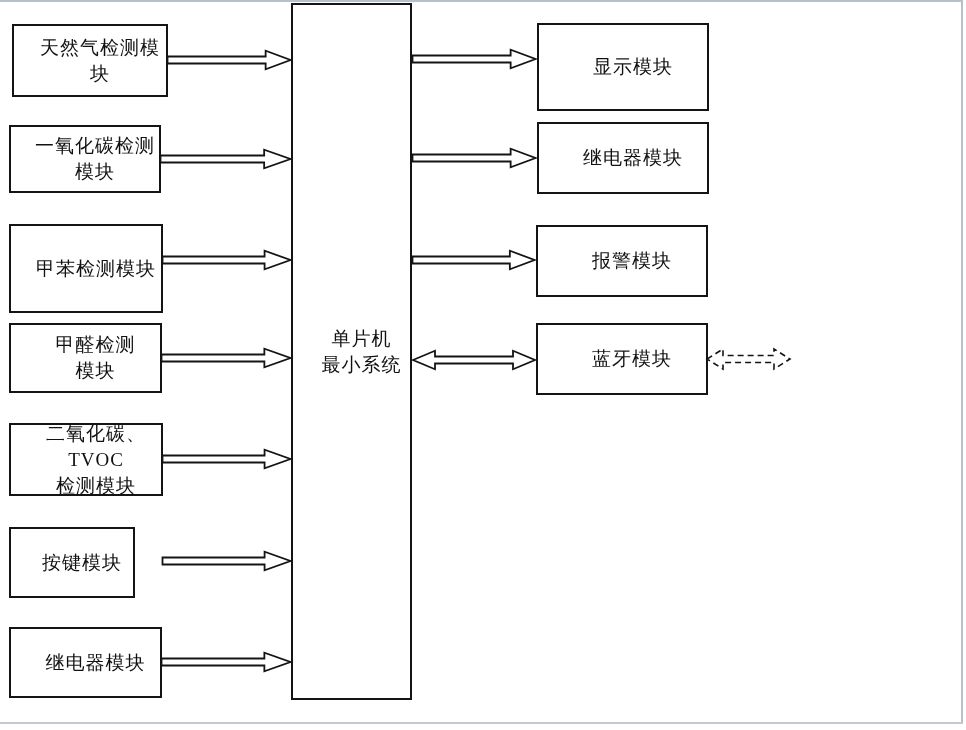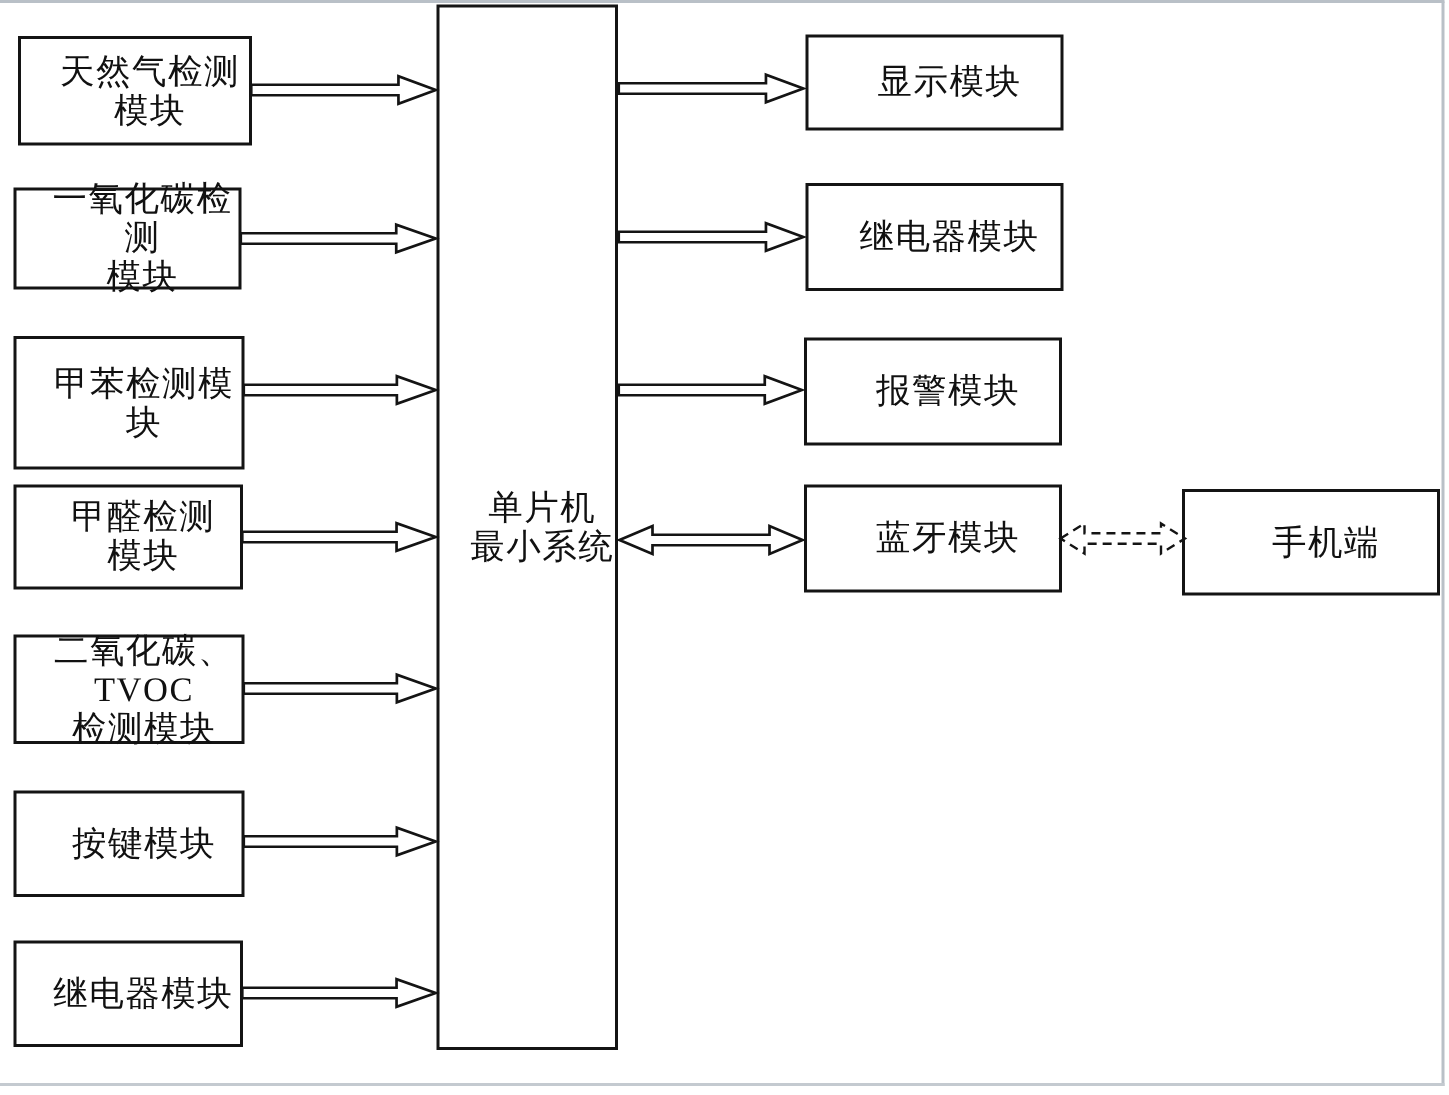--- a/index.html
+++ b/index.html
@@ -17,21 +17,21 @@
     position: absolute;
     box-sizing: border-box;
     border: 2px solid #141414;
     background: #ffffff;
     display: flex;
     align-items: center;
     justify-content: center;
     text-align: center;
   }
   .box .lbl {
-    font-size: 23px;
+    font-size: 19px;
     line-height: 26px;
     white-space: pre-line;
     letter-spacing: 1px;
     margin-left: 20px;
   }
   svg.arrow { position: absolute; display: block; overflow: visible; }
   svg.arrow polygon {
     fill: #ffffff;
     stroke: #141414;
     stroke-width: 1.8;
@@ -63,46 +63,43 @@
     <span class="lbl">甲苯检测模块</span>
   </div>
   <div class="box" style="left:9px; top:323px; width:153px; height:70px;text-align:center;">
     <span class="lbl">甲醛检测
 模块</span>
   </div>
   <div class="box" style="left:9px; top:423px; width:154px; height:73px;">
     <span class="lbl">二氧化碳、TVOC
 检测模块</span>
   </div>
-  <div class="box" style="left:9px; top:527px; width:154px; height:71px;">
+  <div class="box" style="left:9px; top:527px; width:126px; height:71px;">
     <span class="lbl">按键模块</span>
   </div>
   <div class="box" style="left:9px; top:627px; width:153px; height:71px;">
     <span class="lbl">继电器模块</span>
   </div>
 
   <div class="box" style="left:291px; top:3px; width:121px; height:697px;">
     <span class="lbl">单片机
 最小系统</span>
   </div>
 
-  <div class="box" style="left:537px; top:23px; width:172px; height:64px;">
+  <div class="box" style="left:537px; top:23px; width:172px; height:88px;">
     <span class="lbl">显示模块</span>
   </div>
   <div class="box" style="left:537px; top:122px; width:172px; height:72px;font-family:Liberation Serif, serif;">
     <span class="lbl">继电器模块</span>
   </div>
   <div class="box" style="left:536px; top:225px; width:172px; height:72px;">
     <span class="lbl">报警模块</span>
   </div>
   <div class="box" style="left:536px; top:323px; width:172px; height:72px;">
     <span class="lbl">蓝牙模块</span>
-  </div>
-  <div class="box" style="left:788px; top:326px; width:172px; height:71px;">
-    <span class="lbl">手机端</span>
   </div>
 
   <svg class="arrow" style="left:167px; top:50px;" width="125" height="20" viewBox="0 0 128 20" preserveAspectRatio="none">
     <polygon vector-effect="non-scaling-stroke" points="0.5,6.5 101,6.5 101,0.75 126.5,10 101,19.25 101,13.5 0.5,13.5"></polygon>
   </svg>
   <svg class="arrow" style="left:160px; top:149px;" width="132" height="20" viewBox="0 0 128 20" preserveAspectRatio="none">
     <polygon vector-effect="non-scaling-stroke" points="0.5,6.5 101,6.5 101,0.75 126.5,10 101,19.25 101,13.5 0.5,13.5"></polygon>
   </svg>
   <svg class="arrow" style="left:162px; top:250px;" width="130" height="20" viewBox="0 0 128 20" preserveAspectRatio="none">
     <polygon vector-effect="non-scaling-stroke" points="0.5,6.5 101,6.5 101,0.75 126.5,10 101,19.25 101,13.5 0.5,13.5"></polygon>

